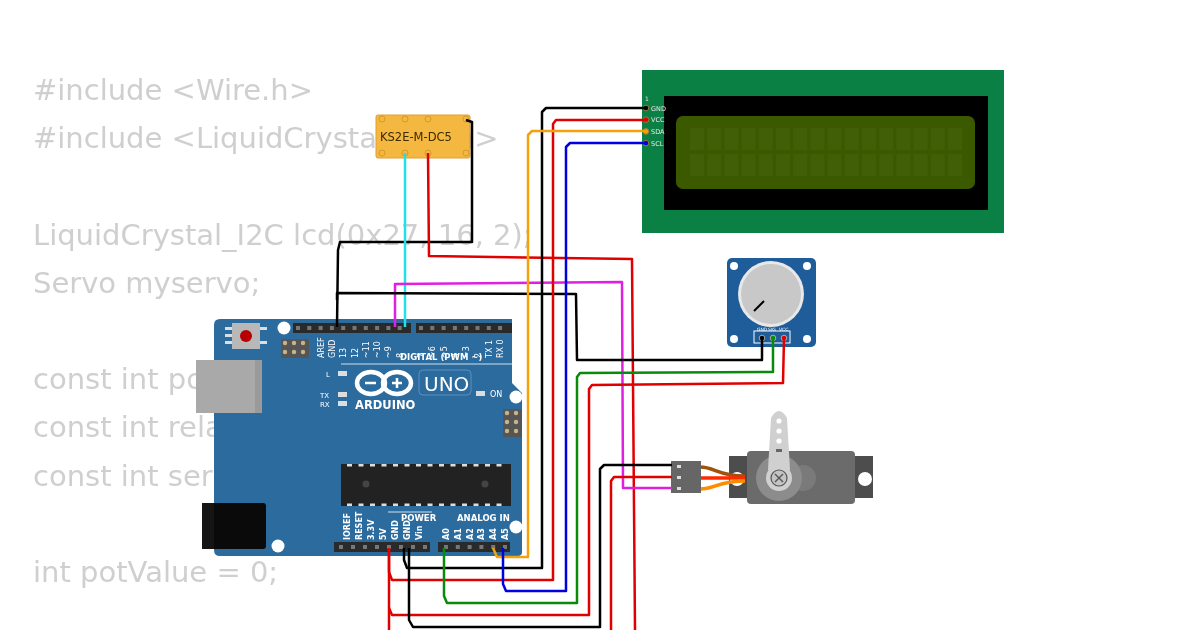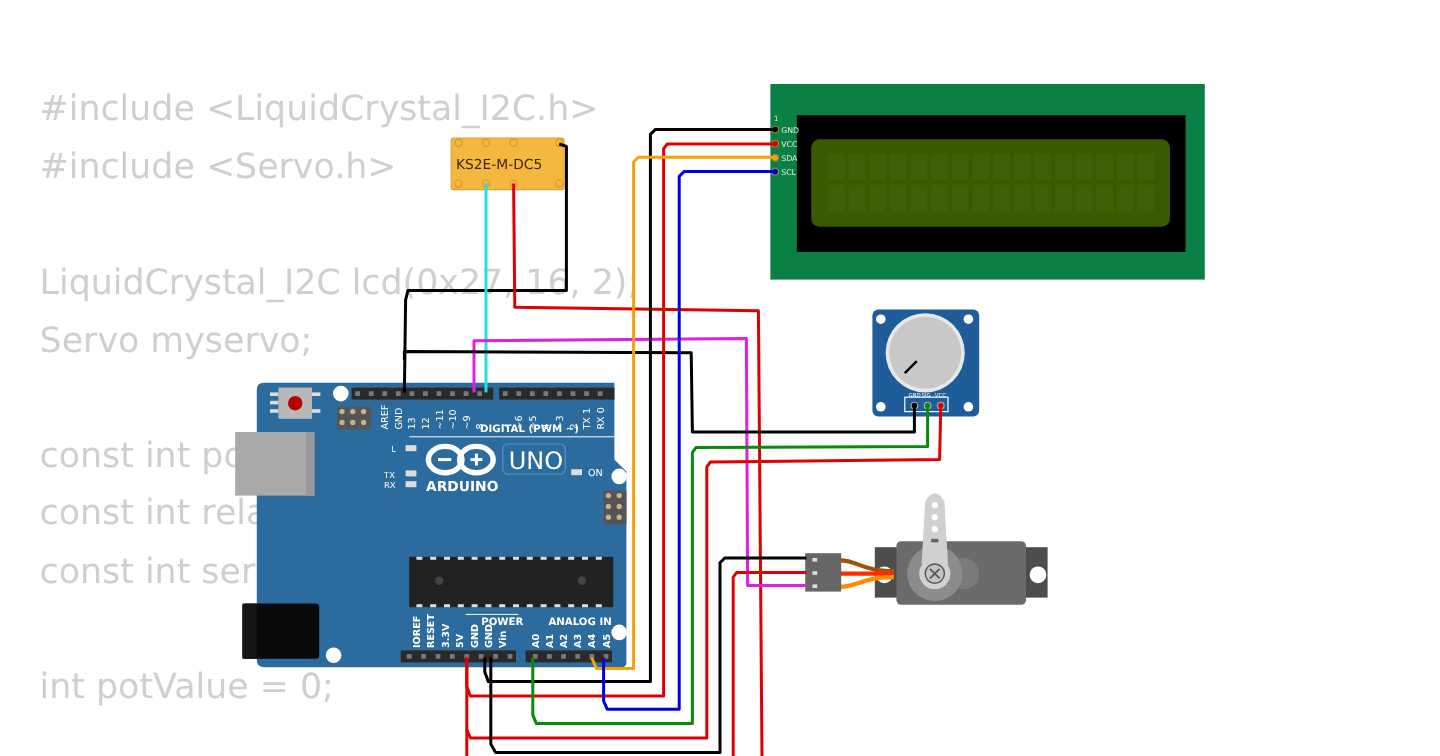--- a/index.html
+++ b/index.html
@@ -5,21 +5,21 @@
   html, body { margin:0; padding:0; }
   body { width:1200px; height:630px; overflow:hidden; background:#ffffff; position:relative; font-family:"DejaVu Sans", sans-serif; }
   #code { position:absolute; left:33px; top:66px; margin:0; font-family:"DejaVu Sans", sans-serif; font-size:29px; line-height:48.2px; color:#cfcfcf; white-space:pre; z-index:0; }
   #code div { height:48.2px; }
   svg#circuit { position:absolute; left:0; top:0; z-index:1; }
   svg text { font-family:"DejaVu Sans", sans-serif; }
 </style>
 </head>
 <body>
 
-<div id="code"><div>#include &lt;LiquidCrystal_I2C.h&gt;</div><div>#include &lt;Servo.h&gt;</div><div></div><div>LiquidCrystal_I2C lcd(0x27, 16, 2);</div><div>Servo myservo;</div><div></div><div>const int potPin = A0;</div><div>const int relayPin = 8;</div><div>const int servoPin = 9;</div><div></div><div>int potValue = 0;</div></div>
+<div id="code"><div>#include &lt;Wire.h&gt;</div><div>#include &lt;LiquidCrystal_I2C.h&gt;</div><div></div><div>LiquidCrystal_I2C lcd(0x27, 16, 2);</div><div>Servo myservo;</div><div></div><div>const int potPin = A0;</div><div>const int relayPin = 8;</div><div>const int servoPin = 9;</div><div></div><div>int potValue = 0;</div></div>
 
 <svg id="circuit" width="1200" height="630" viewBox="0 0 1200 630">
 
   <g>
     <rect x="642" y="70" width="362" height="163" fill="#0b8045"></rect>
     <rect x="664" y="96" width="324" height="114" fill="#000000"></rect>
     <rect x="676" y="116" width="299" height="73" rx="7" fill="#3b5a00"></rect>
     <g id="lcd-cells">
         <rect x="690" y="128" width="14" height="22" fill="#405f06"></rect>
         <rect x="707.2" y="128" width="14" height="22" fill="#405f06"></rect>

